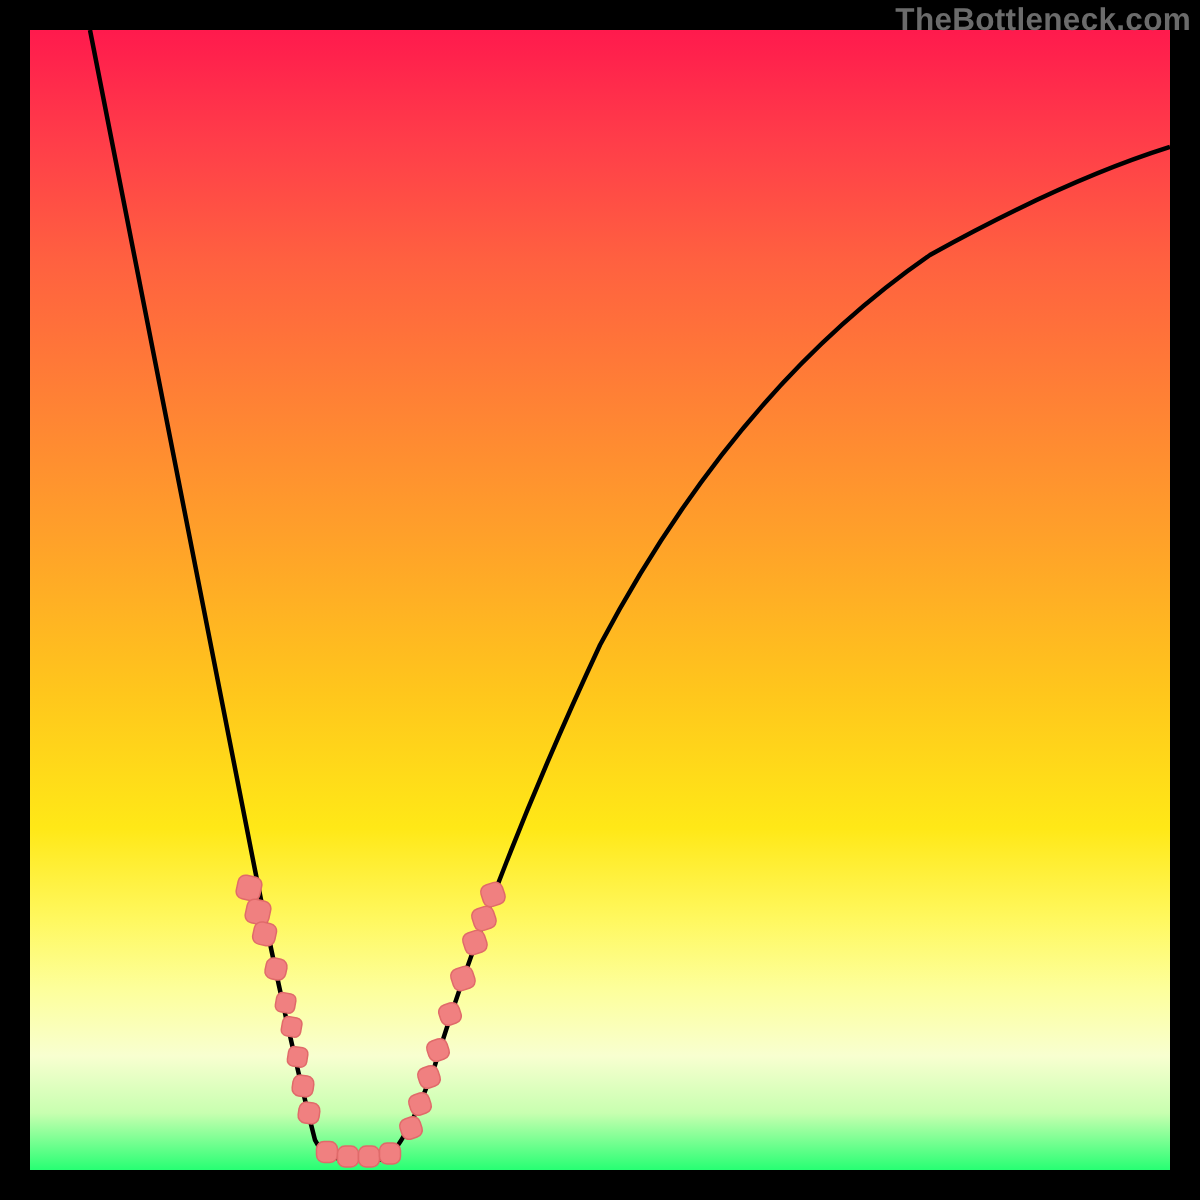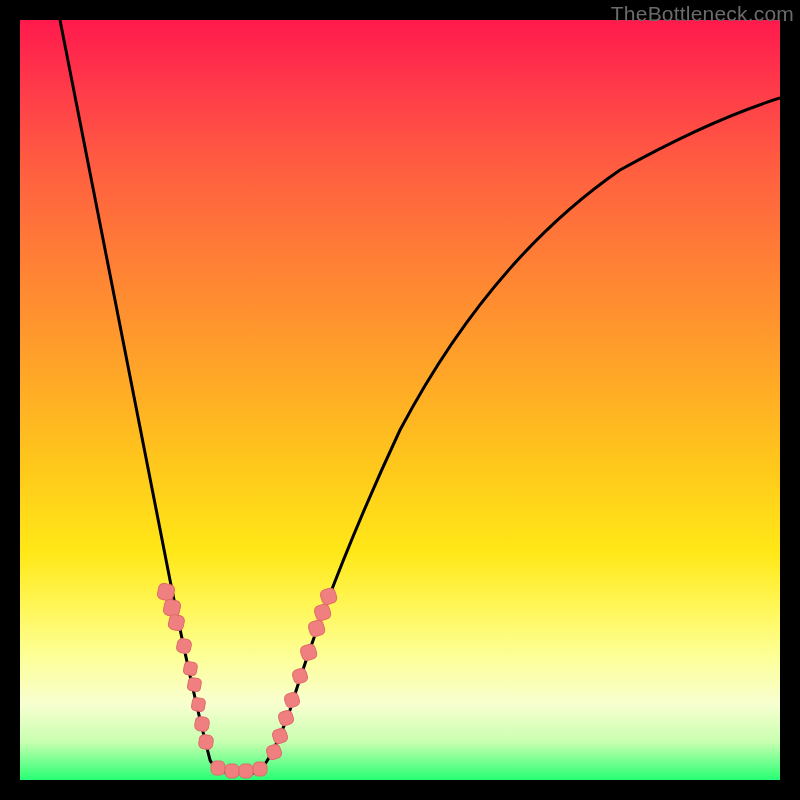--- a/index.html
+++ b/index.html
@@ -56,21 +56,21 @@
     width: 760px;
     height: 760px;
     overflow: visible;
   }
   .watermark {
     position: absolute;
     top: 2px;
     right: 6px;
     color: #6b6b6b;
     font-size: 21px;
-    font-weight: 400;
+    font-weight: 700;
     letter-spacing: 0.2px;
     z-index: 5;
   }
 </style>
 </head>
 <body>
 
 <div class="watermark">TheBottleneck.com</div>
 
 <div class="frame">

